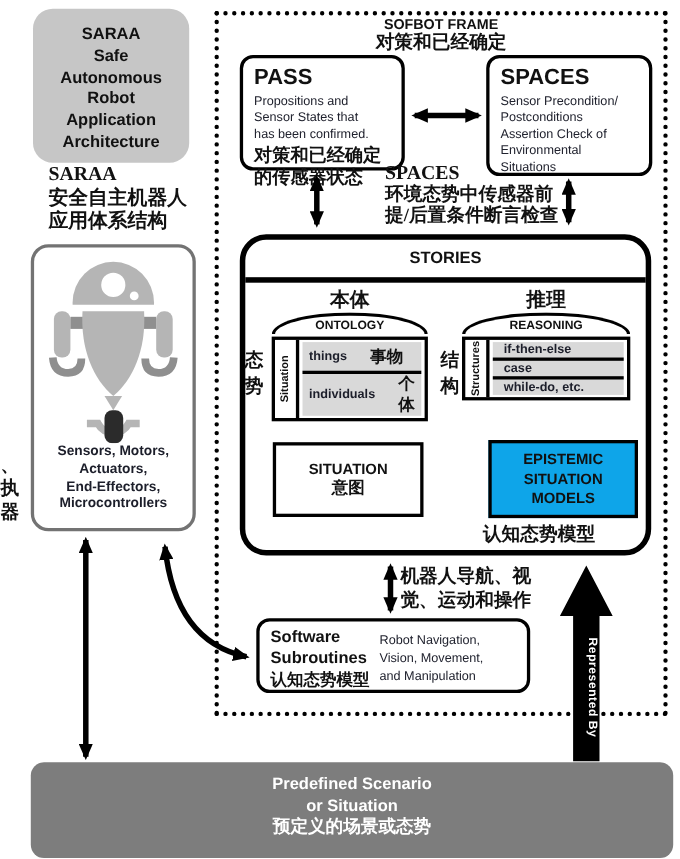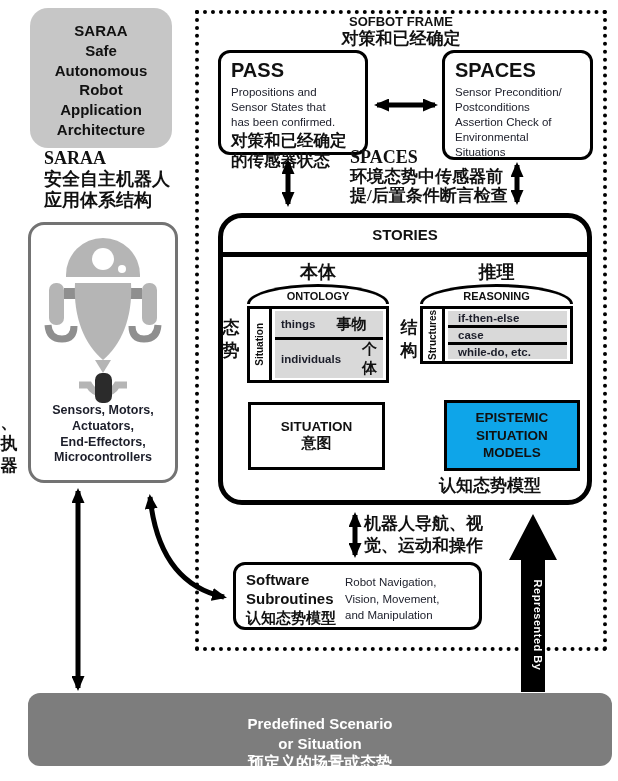--- a/index.html
+++ b/index.html
@@ -66,22 +66,22 @@
 
   
   .nav-caption{left:364px;top:513px;width:150px;font-weight:bold;font-size:17px;line-height:1.3;}
   .sub-box{left:233px;top:562px;width:249px;height:68px;border:3px solid #000;border-radius:12px;
            background:#fff;box-sizing:border-box;display:flex;padding:6px 6px 0 10px;gap:9px;}
   .sub-title{font-weight:bold;font-size:15px;line-height:1.25;}
   .sub-zh{font-weight:bold;font-size:15px;}
   .sub-body{font-size:11.5px;line-height:1.45;color:#20222e;margin-top:3px;}
 
   
-  .scenario-box{left:28px;top:693px;width:584px;height:73px;background:#7d7d7d;border-radius:12px;
-                color:#fff;padding-top:21px;box-sizing:border-box;}
+  .scenario-box{left:28px;top:693px;width:584px;height:87px;background:#7d7d7d;border-radius:12px;
+                color:#fff;padding-top:10px;box-sizing:border-box;}
   .scenario-box .l{font-weight:bold;font-size:15px;line-height:1.3;}
   .scenario-box .z{font-weight:bold;font-size:16px;line-height:1.25;}
   .repby-label{left:474px;top:615px;width:120px;height:20px;transform:rotate(90deg);
                color:#fff;font-weight:bold;font-size:11px;text-align:center;z-index:6;letter-spacing:.5px;}
   .overlay{position:absolute;left:0;top:0;z-index:5;pointer-events:none;}
 </style>
 </head>
 <body>
 
 <div class="abs saraa-box ctr sans">

